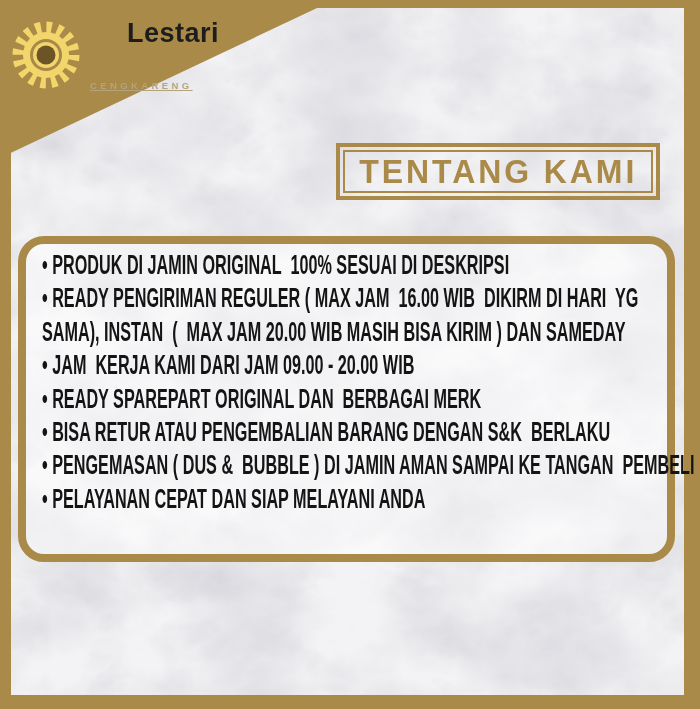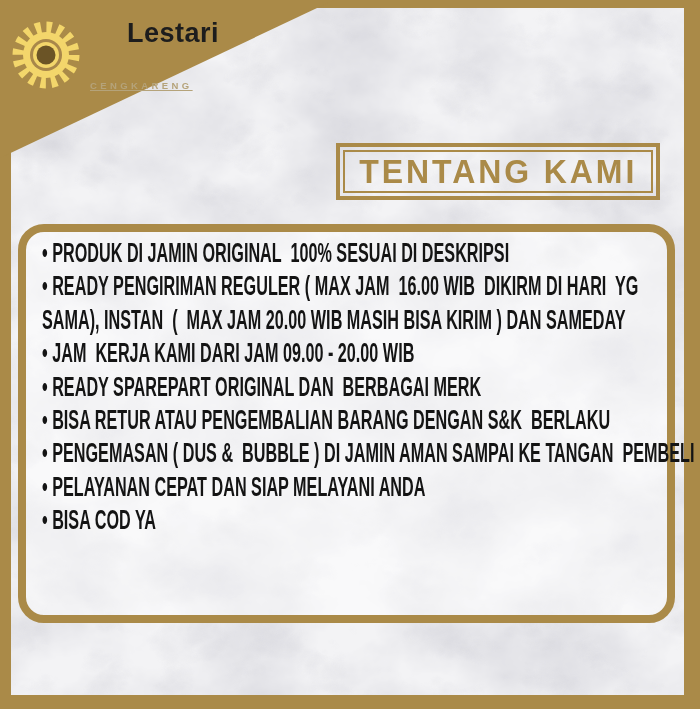--- a/index.html
+++ b/index.html
@@ -57,21 +57,21 @@
     content:"";position:absolute;inset:3px;
     border:2px solid var(--gold);
   }
   .title-text{
     color:var(--gold);font-weight:bold;font-size:33px;letter-spacing:3px;
     transform:scaleX(0.97);white-space:pre;
   }
 
   
   .about-card{
-    position:absolute;left:18px;top:224px;width:657px;height:399px;
+    position:absolute;left:18px;top:236px;width:657px;height:326px;
     border:8px solid var(--gold);border-radius:26px;
     background:rgba(255,255,255,0.47);
     padding:5px 16px 0 16px;
     z-index:3;
   }
   .about-line{line-height:33.4px;height:33.4px;}
   .cond{
     display:inline-block;white-space:pre;
     font-weight:bold;font-size:27px;color:var(--body-text);
     transform:scaleX(0.60);transform-origin:0 50%;
@@ -123,14 +123,13 @@
 
 <div class="about-card">
   <div class="about-line"><span class="cond">• PRODUK DI JAMIN ORIGINAL  100% SESUAI DI DESKRIPSI</span></div>
   <div class="about-line"><span class="cond">• READY PENGIRIMAN REGULER ( MAX JAM  16.00 WIB  DIKIRM DI HARI  YG</span></div>
   <div class="about-line"><span class="cond">SAMA), INSTAN  (  MAX JAM 20.00 WIB MASIH BISA KIRIM ) DAN SAMEDAY</span></div>
   <div class="about-line"><span class="cond">• JAM  KERJA KAMI DARI JAM 09.00 - 20.00 WIB</span></div>
   <div class="about-line"><span class="cond">• READY SPAREPART ORIGINAL DAN  BERBAGAI MERK</span></div>
   <div class="about-line"><span class="cond">• BISA RETUR ATAU PENGEMBALIAN BARANG DENGAN S&amp;K  BERLAKU</span></div>
   <div class="about-line"><span class="cond">• PENGEMASAN ( DUS &amp;  BUBBLE ) DI JAMIN AMAN SAMPAI KE TANGAN  PEMBELI</span></div>
   <div class="about-line"><span class="cond">• PELAYANAN CEPAT DAN SIAP MELAYANI ANDA</span></div>
-  <div class="about-line"><span class="cond">• BISA COD YA</span></div>
 </div>
 
 </body></html>

